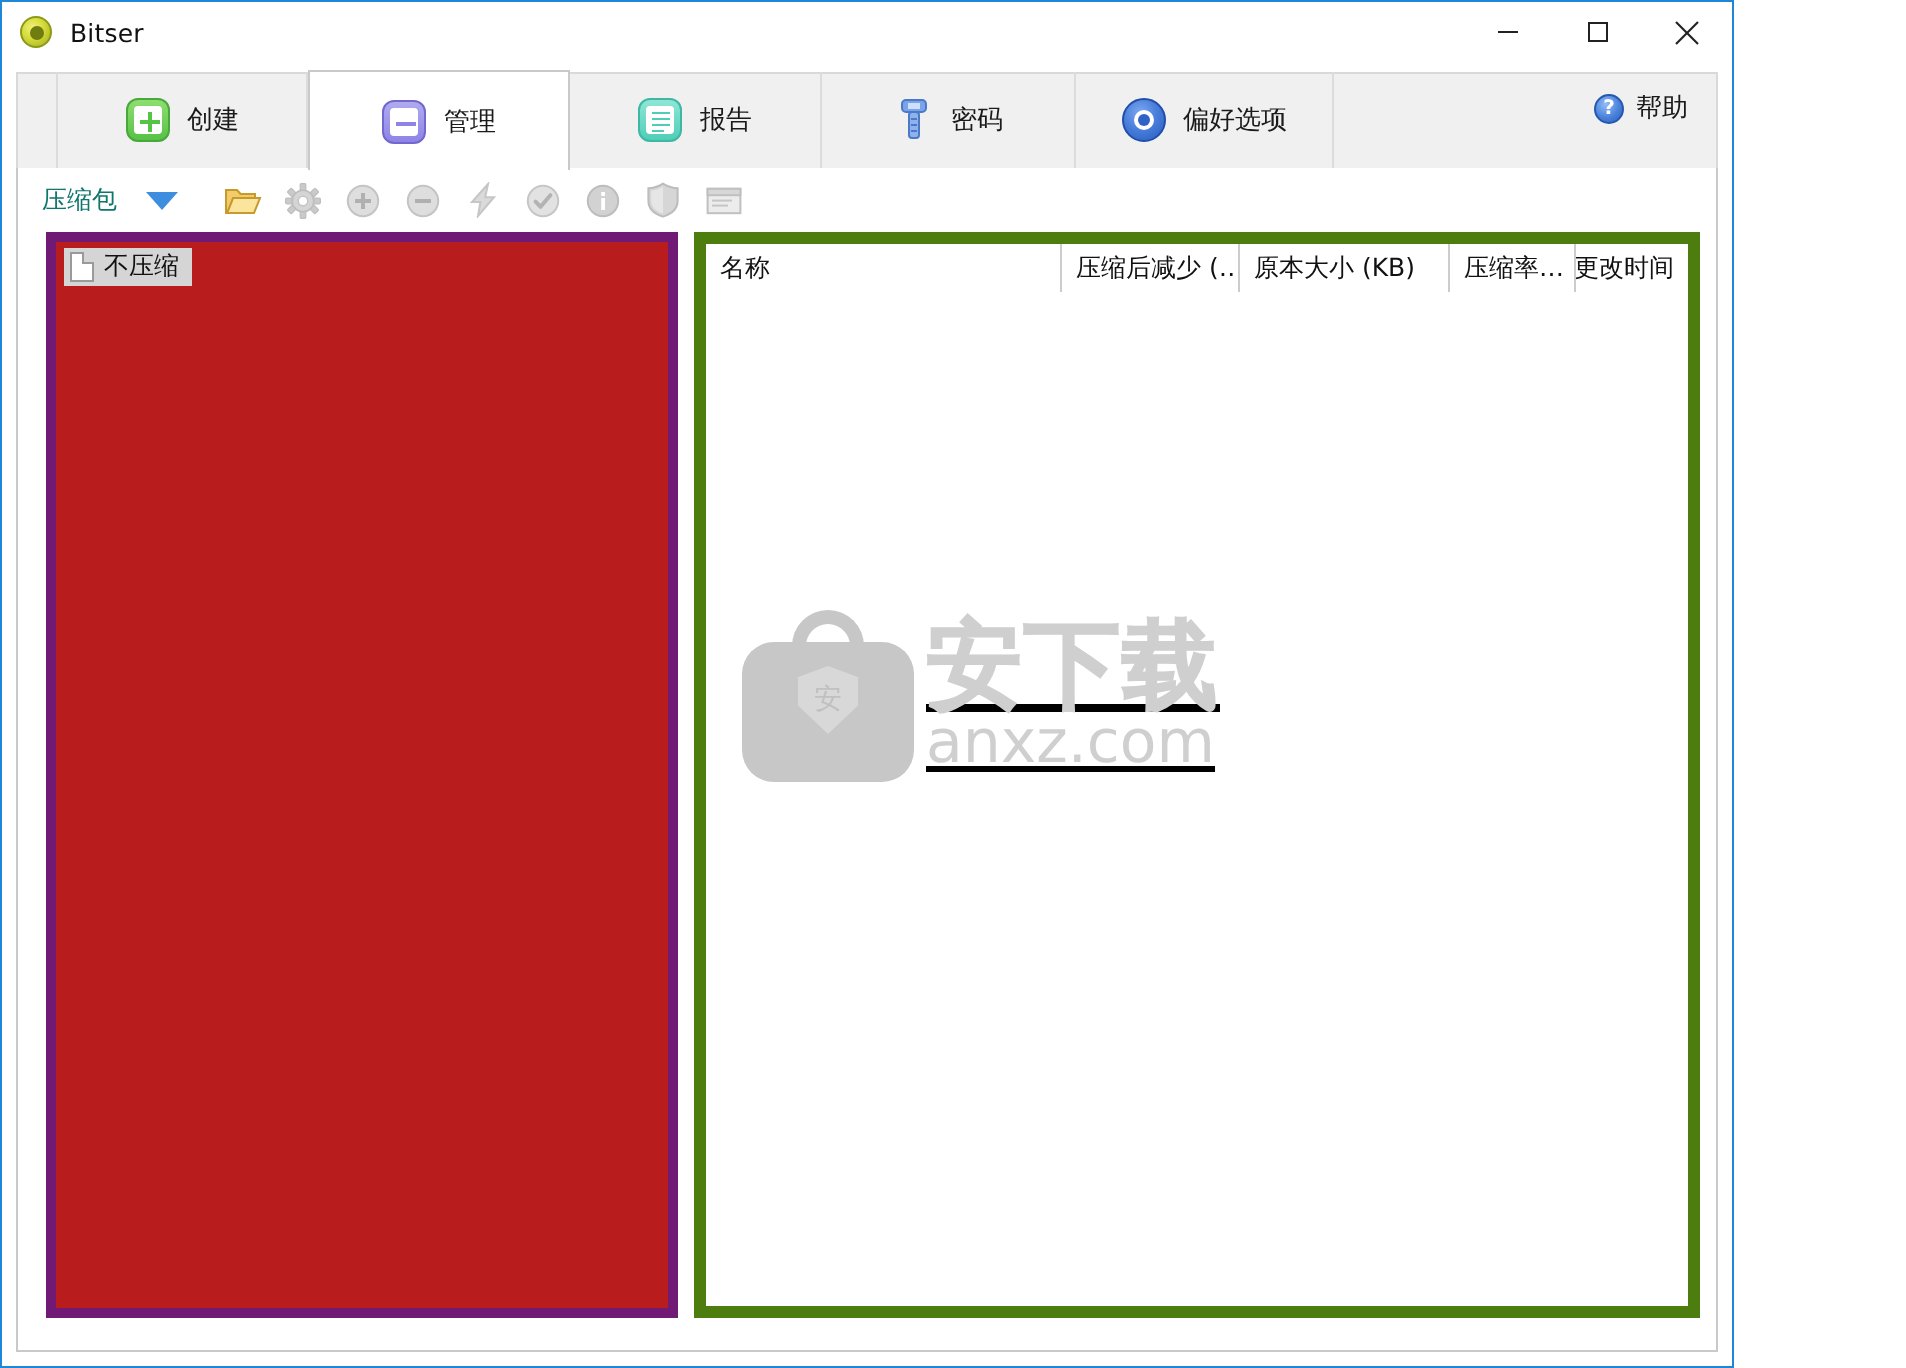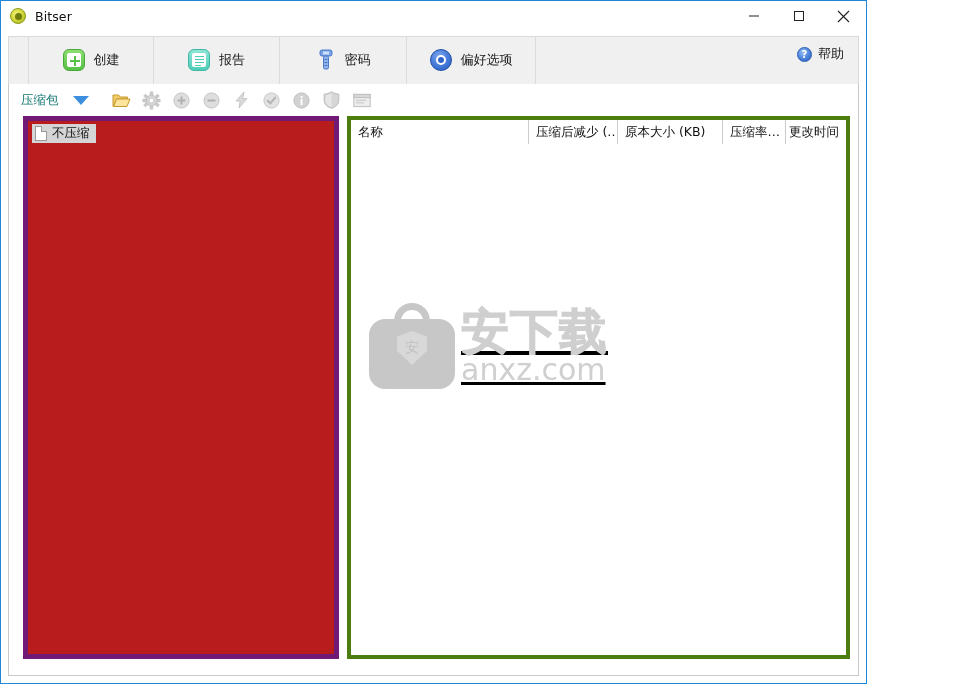--- a/index.html
+++ b/index.html
@@ -294,21 +294,21 @@
     position: absolute;
     right: -1px; top: -1px;
     width: 5px; height: 5px;
     background: #d5d5d5;
     border-left: 1px solid #9a9a9a;
     border-bottom: 1px solid #9a9a9a;
   }
 
   #list-panel {
     flex: 1;
-    border: 4px solid #4d7c0f;
+    border: 6px solid #4d7c0f;
     background: #c4b5fd;
     display: flex;
     flex-direction: column;
     overflow: hidden;
     position: relative;
   }
   #list-header {
     height: 24px;
     min-height: 24px;
     display: flex;
@@ -435,20 +435,27 @@
 
     <div class="tab first" style="width:126px; margin-left:8px;">
       <span class="tico create">
         <span class="tico-inner"></span>
         <span class="plus-h" style="left:6px;top:10px;width:10px;height:2px;"></span>
         <span class="plus-v" style="left:10px;top:6px;width:2px;height:10px;"></span>
       </span>
       <span class="tab-label">创建</span>
     </div>
 
+    <div class="tab active" style="width:131px;">
+      <span class="tico manage">
+        <span class="tico-inner"></span>
+        <span class="minus-h" style="left:6px;top:10px;width:10px;height:2px;"></span>
+      </span>
+      <span class="tab-label">管理</span>
+    </div>
 
     <div class="tab" style="width:126px;">
       <span class="tico report">
         <span class="tico-inner"></span>
         <span class="rep-lines" style="left:6px;top:6px;">
             <i></i>
             <i></i>
             <i></i>
             <i style="width:6px;"></i>
           </span>

